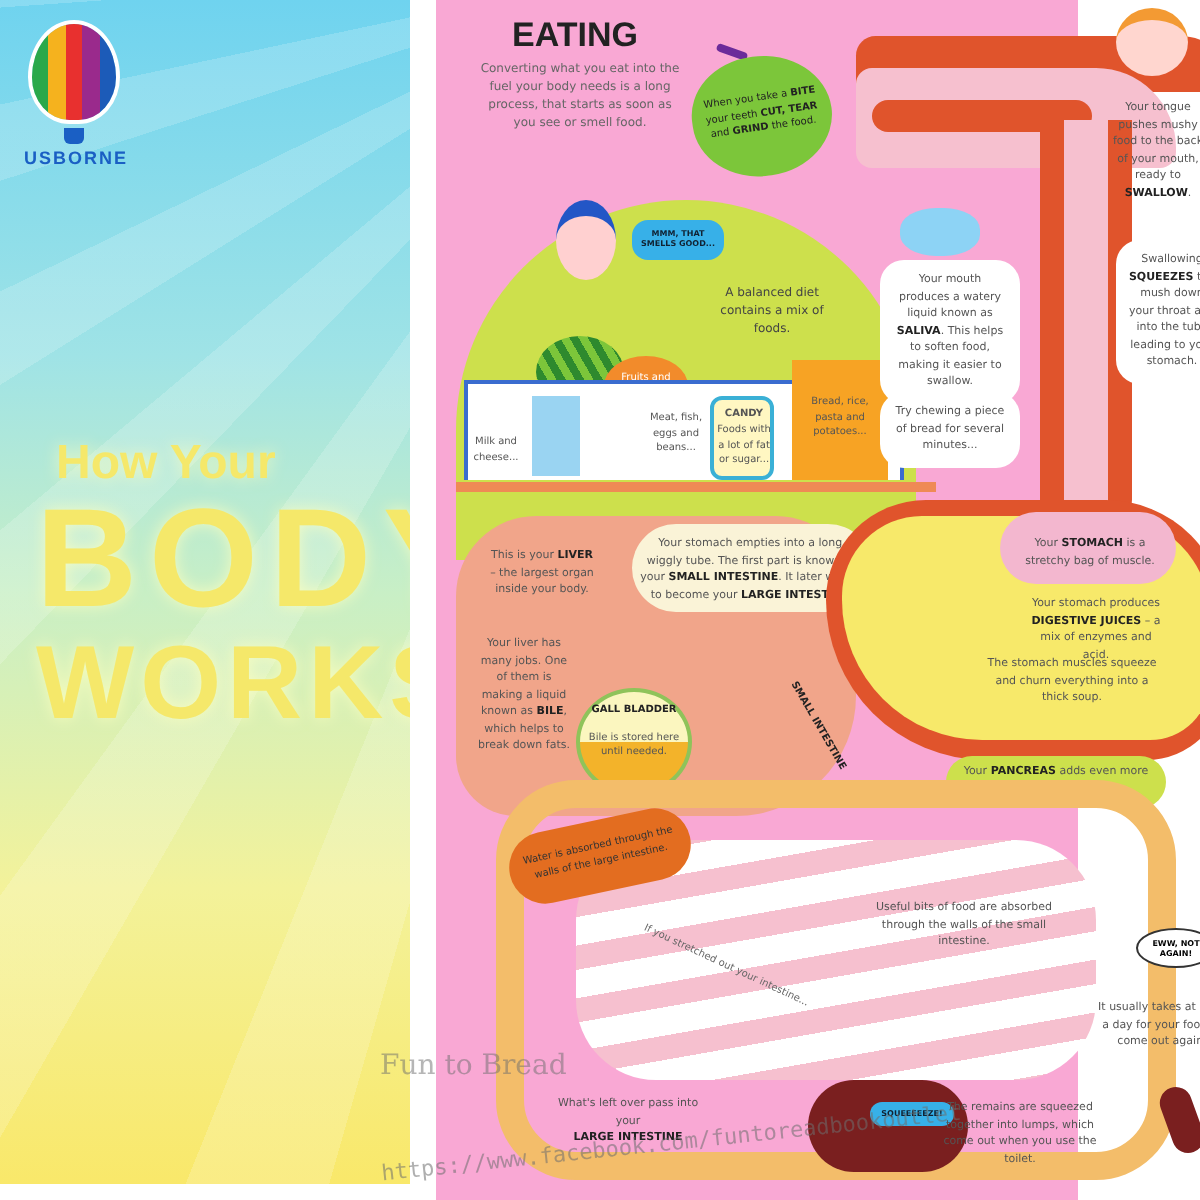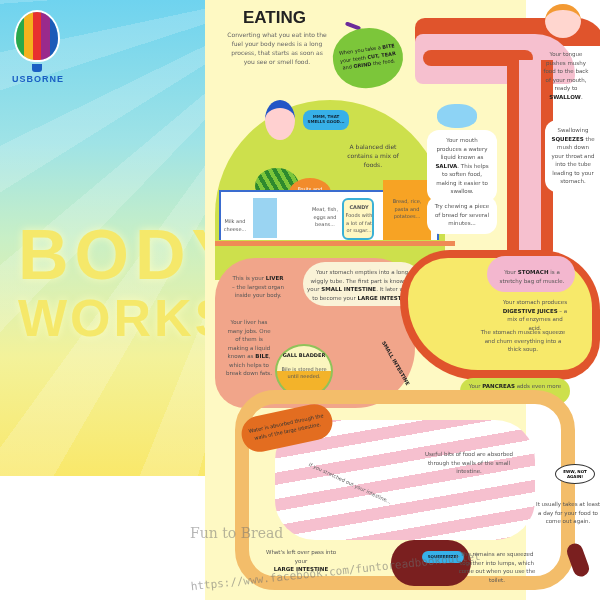--- a/index.html
+++ b/index.html
@@ -1,36 +1,36 @@
 <!DOCTYPE html>
 <html><head>
 <meta charset="utf-8">
 <style>
   * { box-sizing: border-box; margin: 0; padding: 0; }
   body { width: 600px; height: 600px; overflow: hidden; font-family: "DejaVu Sans", sans-serif; position: relative; }
   .cover {
-    position: absolute; left: 0; top: 0; width: 205px; height: 476px; overflow: hidden;
+    position: absolute; left: 0; top: 0; width: 205px; height: 592px; overflow: hidden;
     background: linear-gradient(180deg, #6fd3ef 0%, #9fe3e6 30%, #c8efc6 50%, #f3f29a 75%, #f9e86a 100%);
     padding-left: 11px;
   }
   .rays { position: absolute; left: -200px; top: -200px; width: 900px; height: 900px;
     background: repeating-conic-gradient(from 0deg at 60% 20%, rgba(255,255,255,0.18) 0deg 6deg, rgba(255,255,255,0) 6deg 14deg); }
   .logo { position: absolute; left: 12px; top: 10px; width: 50px; text-align: center; }
   .balloon { width: 46px; height: 52px; margin: 0 auto; border-radius: 50% 50% 45% 45% / 55% 55% 45% 45%;
     border: 2px solid #fff; overflow: hidden; display: flex; }
   .balloon span { flex: 1; height: 100%; }
   .basket { width: 10px; height: 8px; background: #1a5fc4; margin: 2px auto 0; border-radius: 0 0 3px 3px; }
   .logo-text { font-family: "Liberation Sans", sans-serif; font-weight: bold; font-size: 9px; color: #1a5fc4; letter-spacing: 1px; margin-top: 2px; }
   .title { position: absolute; left: 18px; top: 220px; color: #f5e86a; font-family: "Liberation Sans", sans-serif; font-weight: bold;
     text-shadow: 0 0 8px rgba(255,255,190,0.8); line-height: 1; }
   .t1 { font-size: 24px; margin-left: 10px; }
   .t2 { font-size: 70px; letter-spacing: 6px; }
   .t3 { font-size: 52px; letter-spacing: 3px; margin-top: 2px; }
 
-  .page { position: absolute; left: 205px; top: 0; width: 321px; height: 600px; background: #fef9c3; }
+  .page { position: absolute; left: 218px; top: 0; width: 321px; height: 600px; background: #f9a8d4; }
   .eating { position: absolute; left: 38px; top: 8px; font-family: "Liberation Sans", sans-serif; font-weight: bold; font-size: 17px; color: #222; }
   .intro { position: absolute; left: 22px; top: 30px; width: 100px; font-size: 6px; line-height: 1.5; color: #666; text-align: center; }
   .apple { position: absolute; left: 128px; top: 28px; width: 70px; height: 60px; background: #7cc63a; border-radius: 48% 52% 50% 50%;
     font-size: 5px; color: #222; text-align: center; padding: 18px 6px 0; line-height: 1.5; transform: rotate(-8deg); }
   .stem { position: absolute; left: 140px; top: 24px; width: 16px; height: 4px; background: #6b2b9a; border-radius: 2px; transform: rotate(20deg); }
 
   .food-arc { position: absolute; left: 10px; top: 100px; width: 230px; height: 180px; background: #cde04c; border-radius: 115px 115px 0 0; }
   .bubble { position: absolute; left: 98px; top: 110px; width: 46px; height: 20px; background: #37b0e8; border-radius: 8px; font-size: 4px; font-weight: bold; color: #123; text-align: center; padding: 4px; }
   .person { position: absolute; left: 60px; top: 100px; width: 30px; height: 40px; background: #ffd0d0; border-radius: 50%; border-top: 8px solid #2356c6; }
   .balanced { position: absolute; left: 138px; top: 142px; width: 60px; font-size: 6px; line-height: 1.5; color: #444; text-align: center; }
@@ -87,20 +87,21 @@
       <span style="background:#2aa84a"></span>
         <span style="background:#f5b21e"></span>
         <span style="background:#e8302f"></span>
         <span style="background:#9a2a8c"></span>
         <span style="background:#1c5bb8"></span>
     </div>
     <div class="basket"></div>
     <div class="logo-text">USBORNE</div>
   </div>
   <div class="title">
+    <div class="t1">How Your</div>
     <div class="t2">BODY</div>
     <div class="t3">WORKS</div>
   </div>
 </div>
 
 <div class="page">
   <div class="eating">EATING</div>
   <div class="intro">Converting what you eat into the fuel your body needs is a long process, that starts as soon as you see or smell food.</div>
   <div class="stem"></div>
   <div class="apple">

